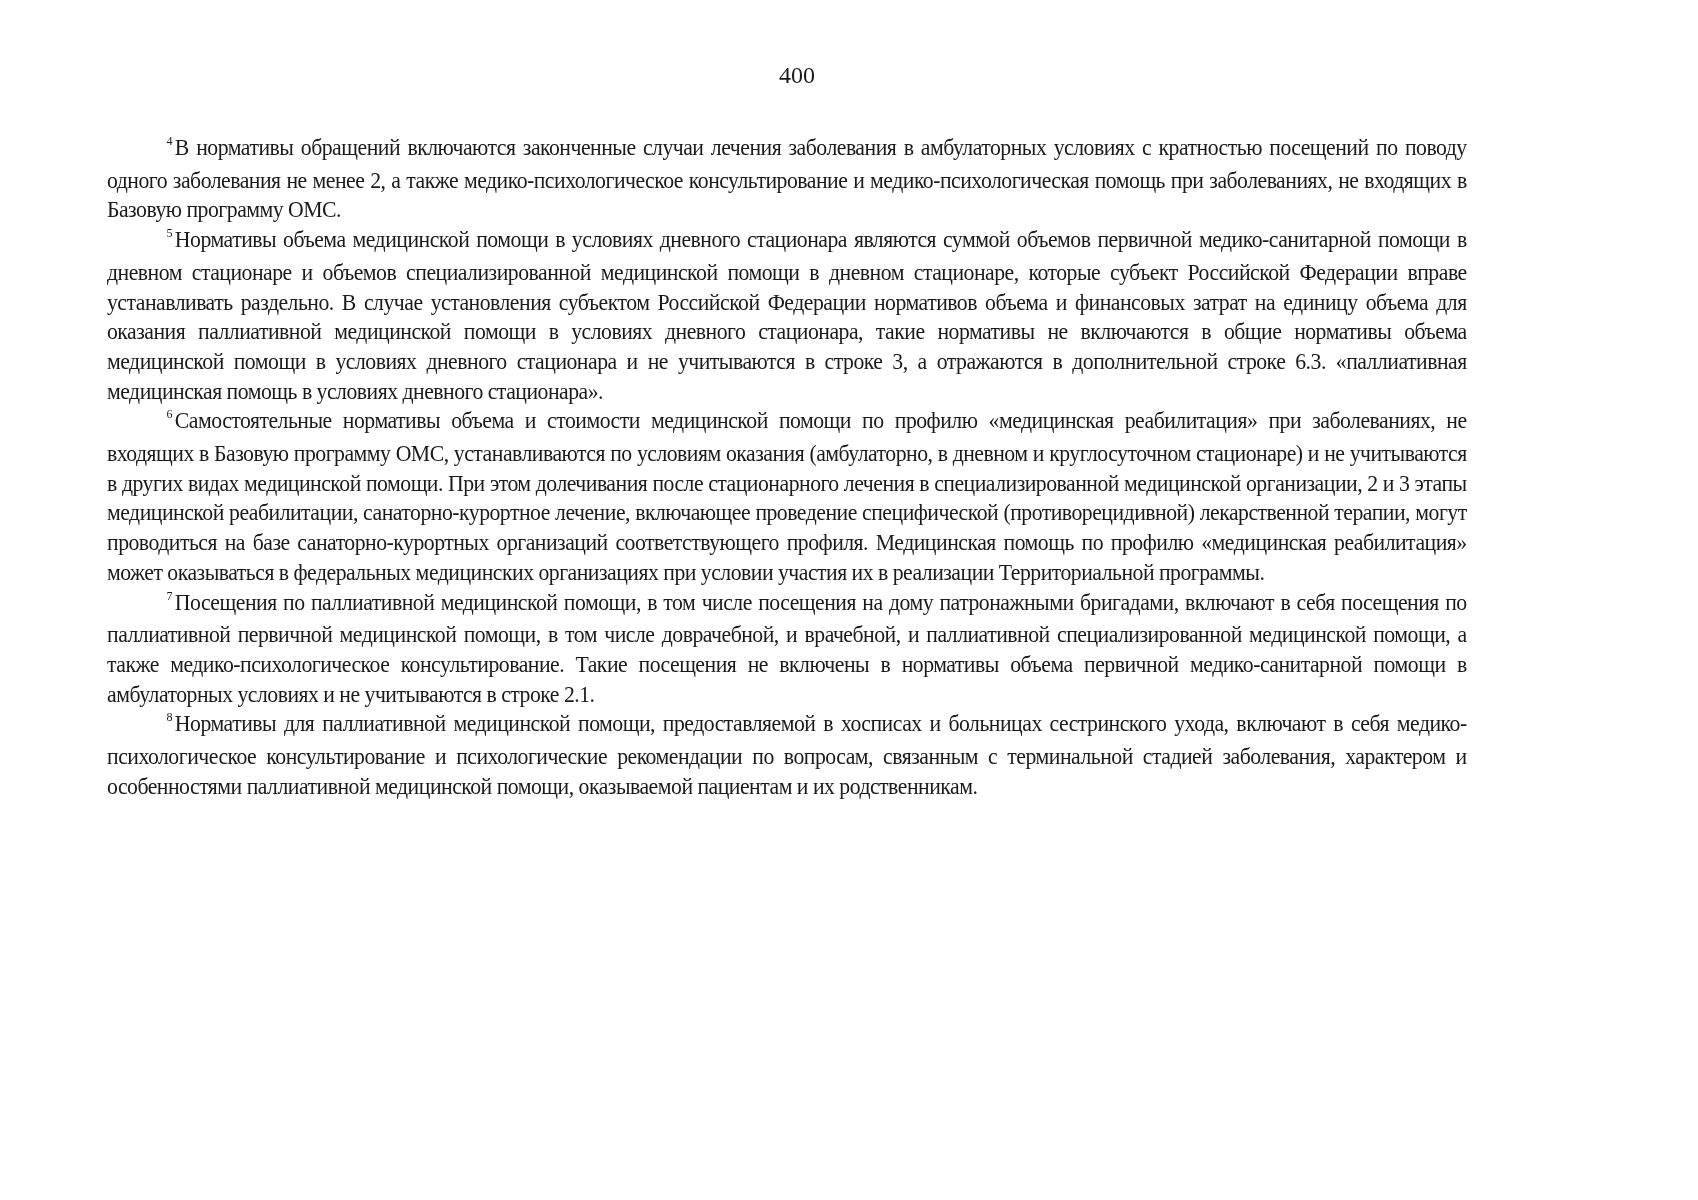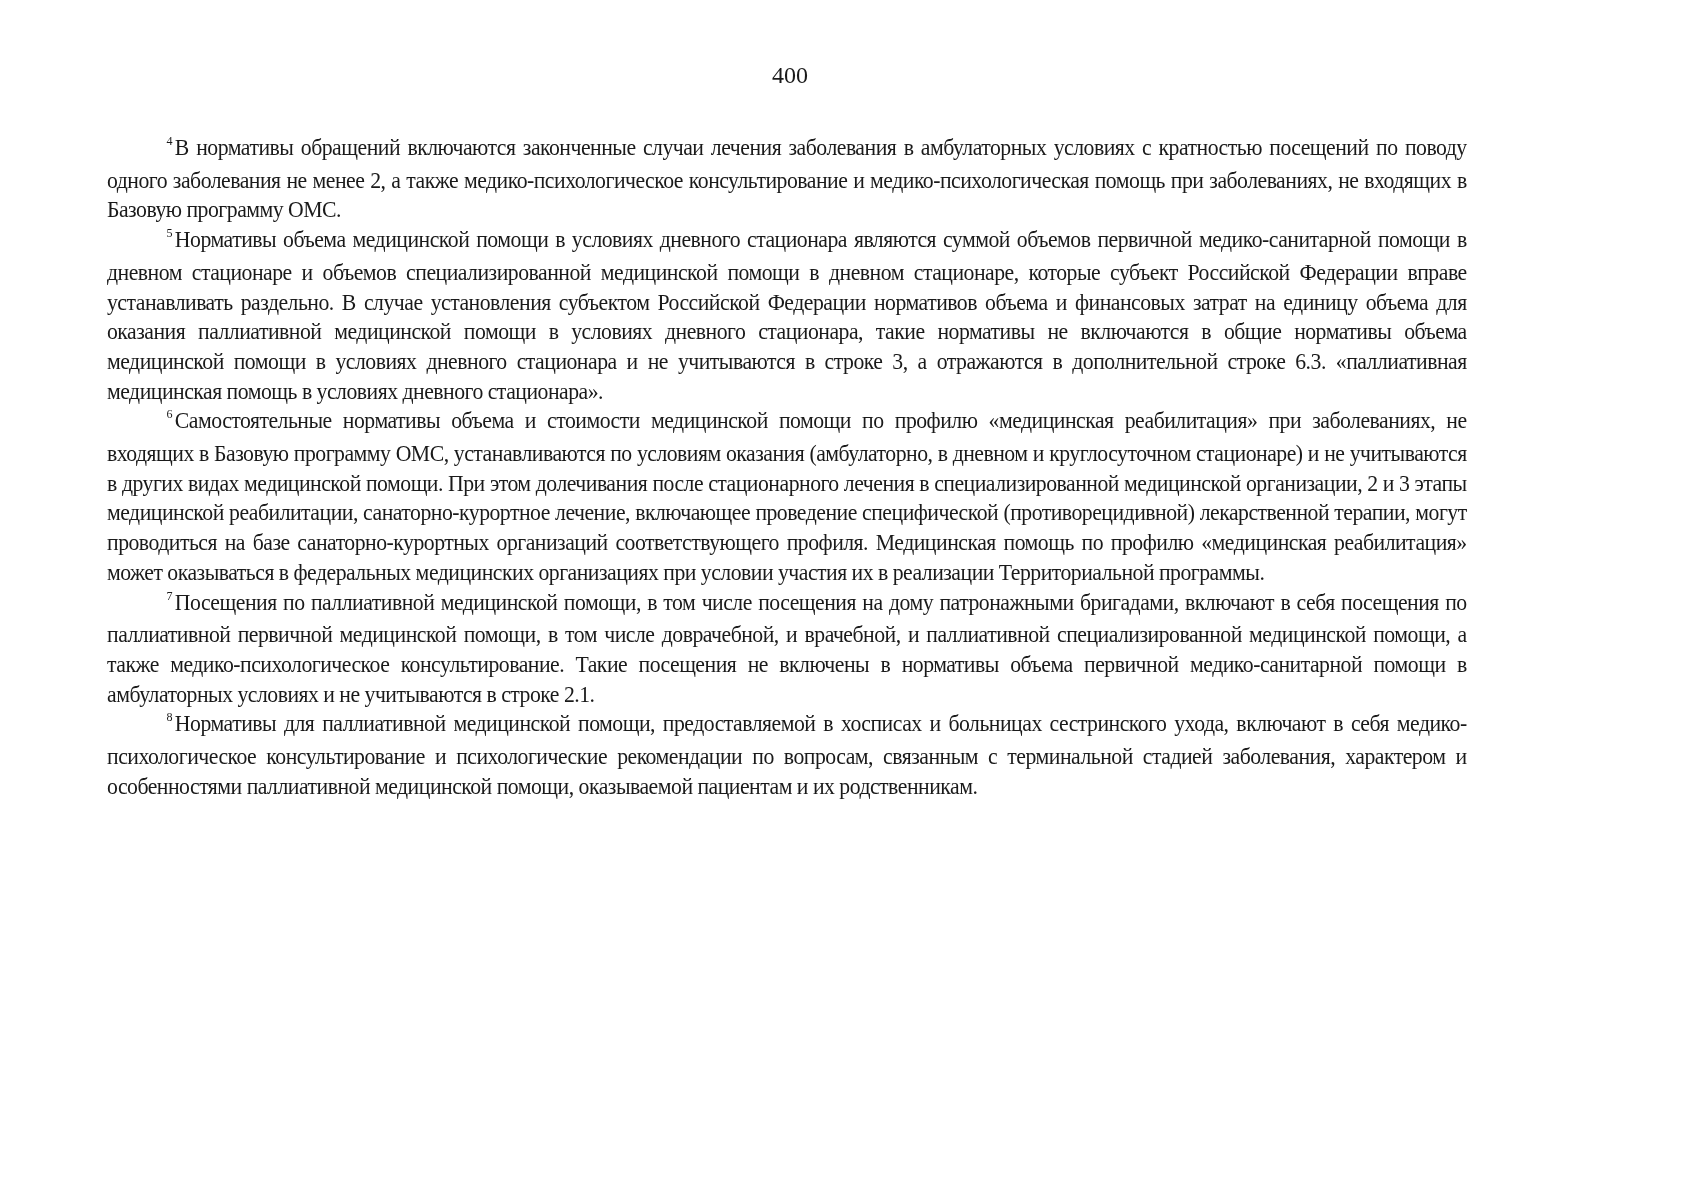--- a/index.html
+++ b/index.html
@@ -11,21 +11,21 @@
       width: 1698px;
       height: 1200px;
       position: relative;
       overflow: hidden;
       font-family: "Liberation Serif", "DejaVu Serif", serif;
       color: #1a1a1a;
     }
     .page-number {
       position: absolute;
       top: 60px;
-      left: 5px;
+      left: 12px;
       width: 1570px;
       text-align: center;
       font-size: 24px;
       line-height: 30px;
     }
     .body-text {
       position: absolute;
       top: 133px;
       left: 107px;
       width: 1360px;

